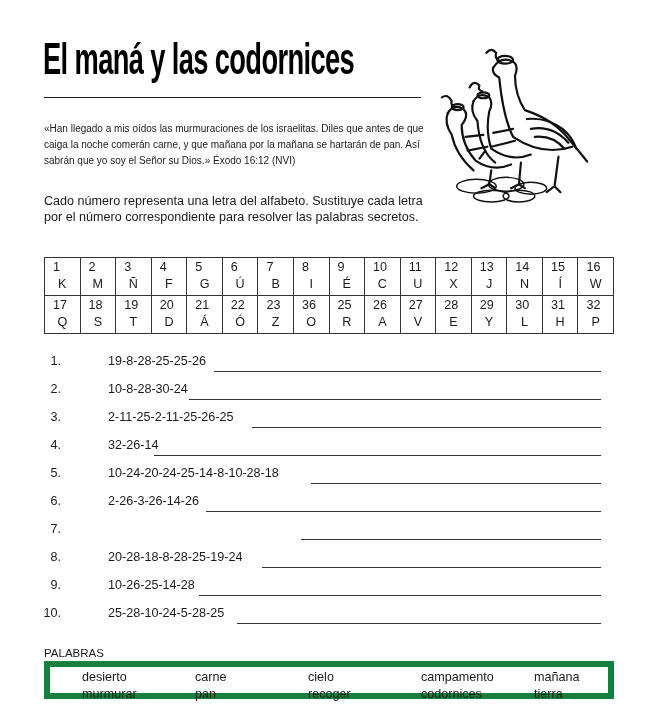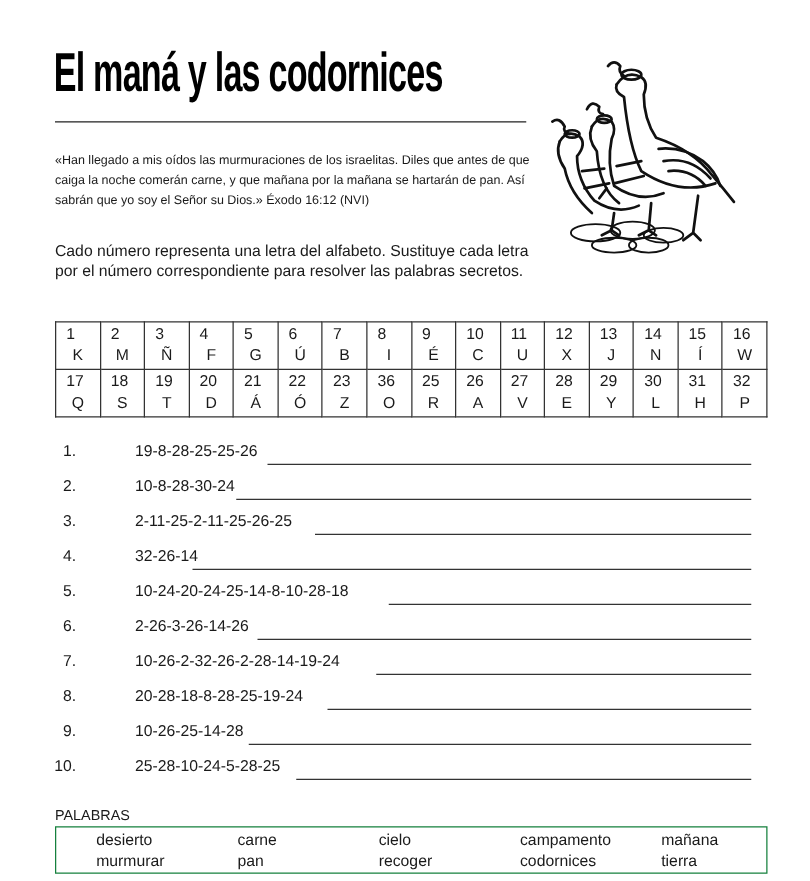--- a/index.html
+++ b/index.html
@@ -22,21 +22,21 @@
     table.code td .num { display: block; padding-left: 8px; line-height: 18px; height: 17px; }
     table.code td .let { display: block; text-align: center; line-height: 18px; height: 20px; }
     .puzzles { position: absolute; left: 44px; top: 354px; width: 560px; }
     .puzzle { position: absolute; left: 0; height: 20px; width: 557px; font-size: 12.6px; }
     .puzzle .pnum { position: absolute; right: 540px; top: 0; white-space: nowrap; }
     .puzzle .pcode { position: absolute; left: 31px; top: 0; white-space: nowrap; margin-left: 33px; }
     .puzzle .pline { position: absolute; top: 17px; right: 0; height: 0; border-top: 1px solid #333; }
     .words-title { position: absolute; left: 44px; top: 647px; width: 570px; text-align: left;
                    font-size: 11.5px; }
     .words-box { position: absolute; left: 44px; top: 661px; width: 570px; height: 38px;
-                 border: 1px solid #15803d; box-sizing: border-box; }
+                 border: 6px solid #15803d; box-sizing: border-box; }
     .word { position: absolute; font-size: 12.6px; white-space: nowrap; }
   </style>
 </head>
 <body>
 
 <div class="title">El maná y las codornices</div>
 <div class="title-rule"></div>
 
 <div class="quote">«Han llegado a mis oídos las murmuraciones de los israelitas. Diles que antes de que caiga la noche comerán carne, y que mañana por la mañana se hartarán de pan. Así sabrán que yo soy el Señor su Dios.» Éxodo 16:12 (NVI)</div>
 <div class="instructions">Cado número representa una letra del alfabeto.  Sustituye cada letra por el número correspondiente para resolver las palabras secretos.</div>
@@ -238,21 +238,20 @@
     <span class="pcode">10-24-20-24-25-14-8-10-28-18</span>
     <span class="pline" style="left:267px"></span>
   </div>
   <div class="puzzle" style="top:140px">
     <span class="pnum">6.</span>
     <span class="pcode">2-26-3-26-14-26</span>
     <span class="pline" style="left:162px"></span>
   </div>
   <div class="puzzle" style="top:168px">
     <span class="pnum">7.</span>
-    <span class="pcode">10-26-2-32-26-2-28-14-19-24</span>
     <span class="pline" style="left:257px"></span>
   </div>
   <div class="puzzle" style="top:196px">
     <span class="pnum">8.</span>
     <span class="pcode">20-28-18-8-28-25-19-24</span>
     <span class="pline" style="left:218px"></span>
   </div>
   <div class="puzzle" style="top:224px">
     <span class="pnum">9.</span>
     <span class="pcode">10-26-25-14-28</span>

